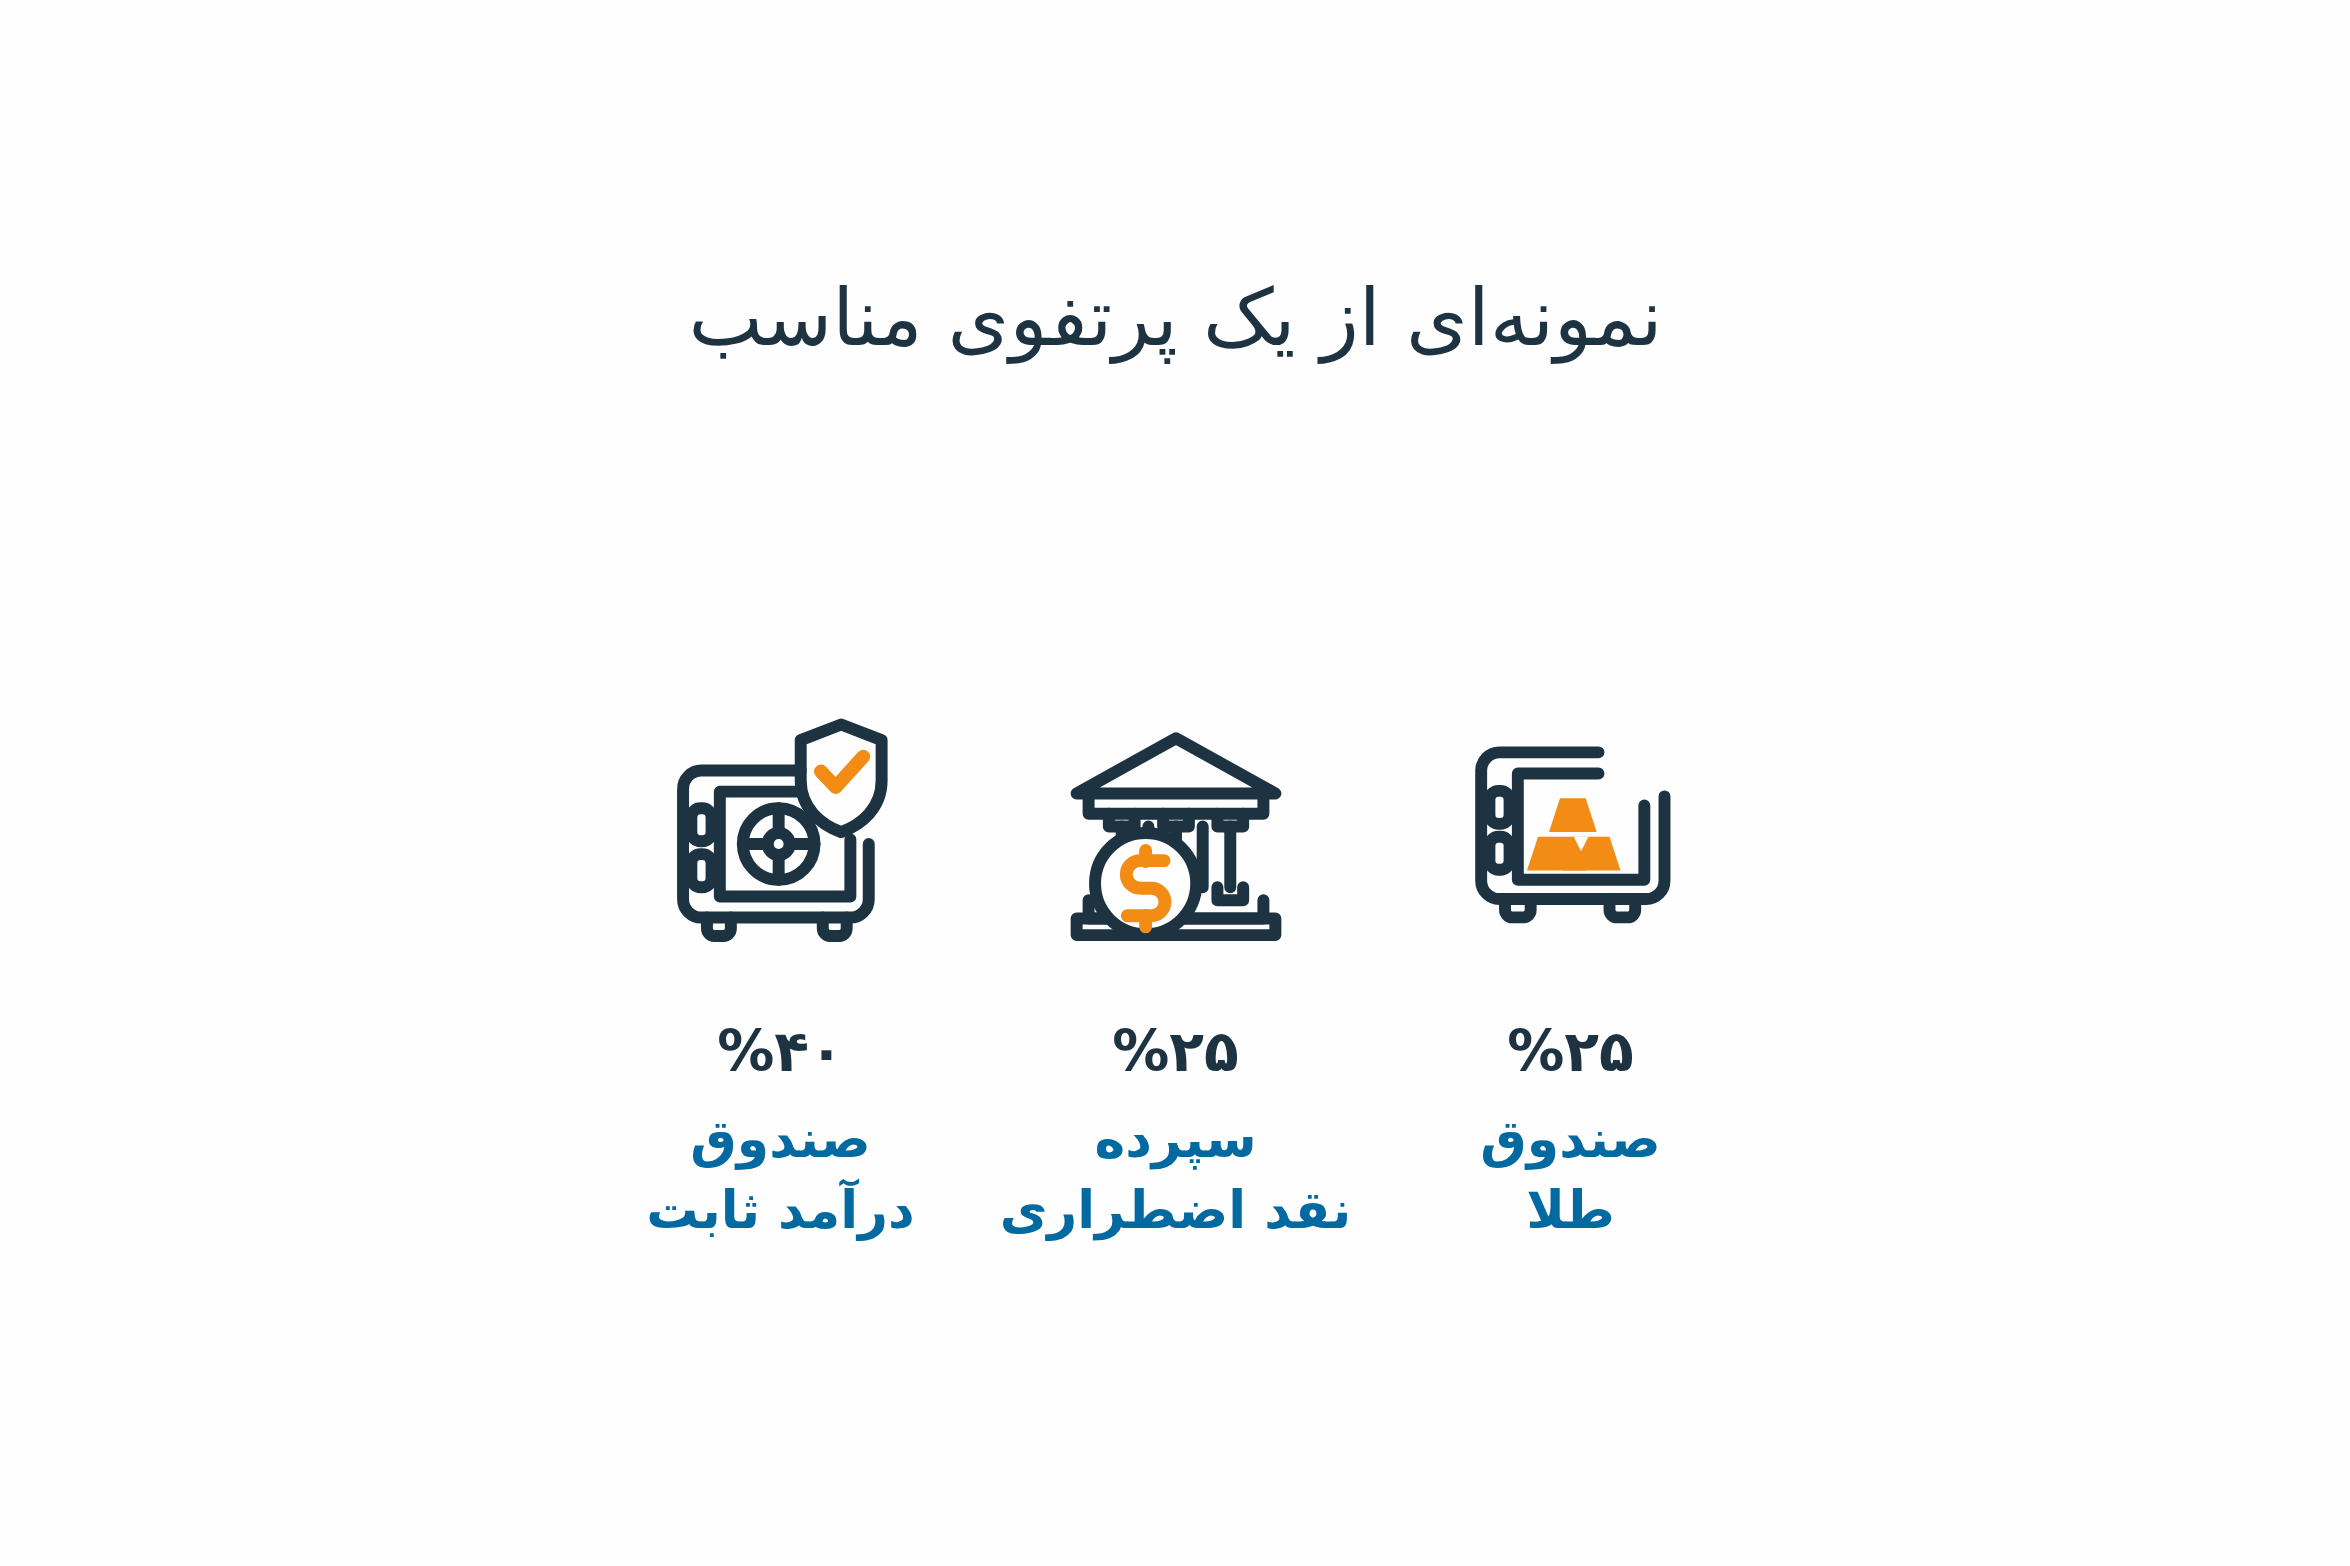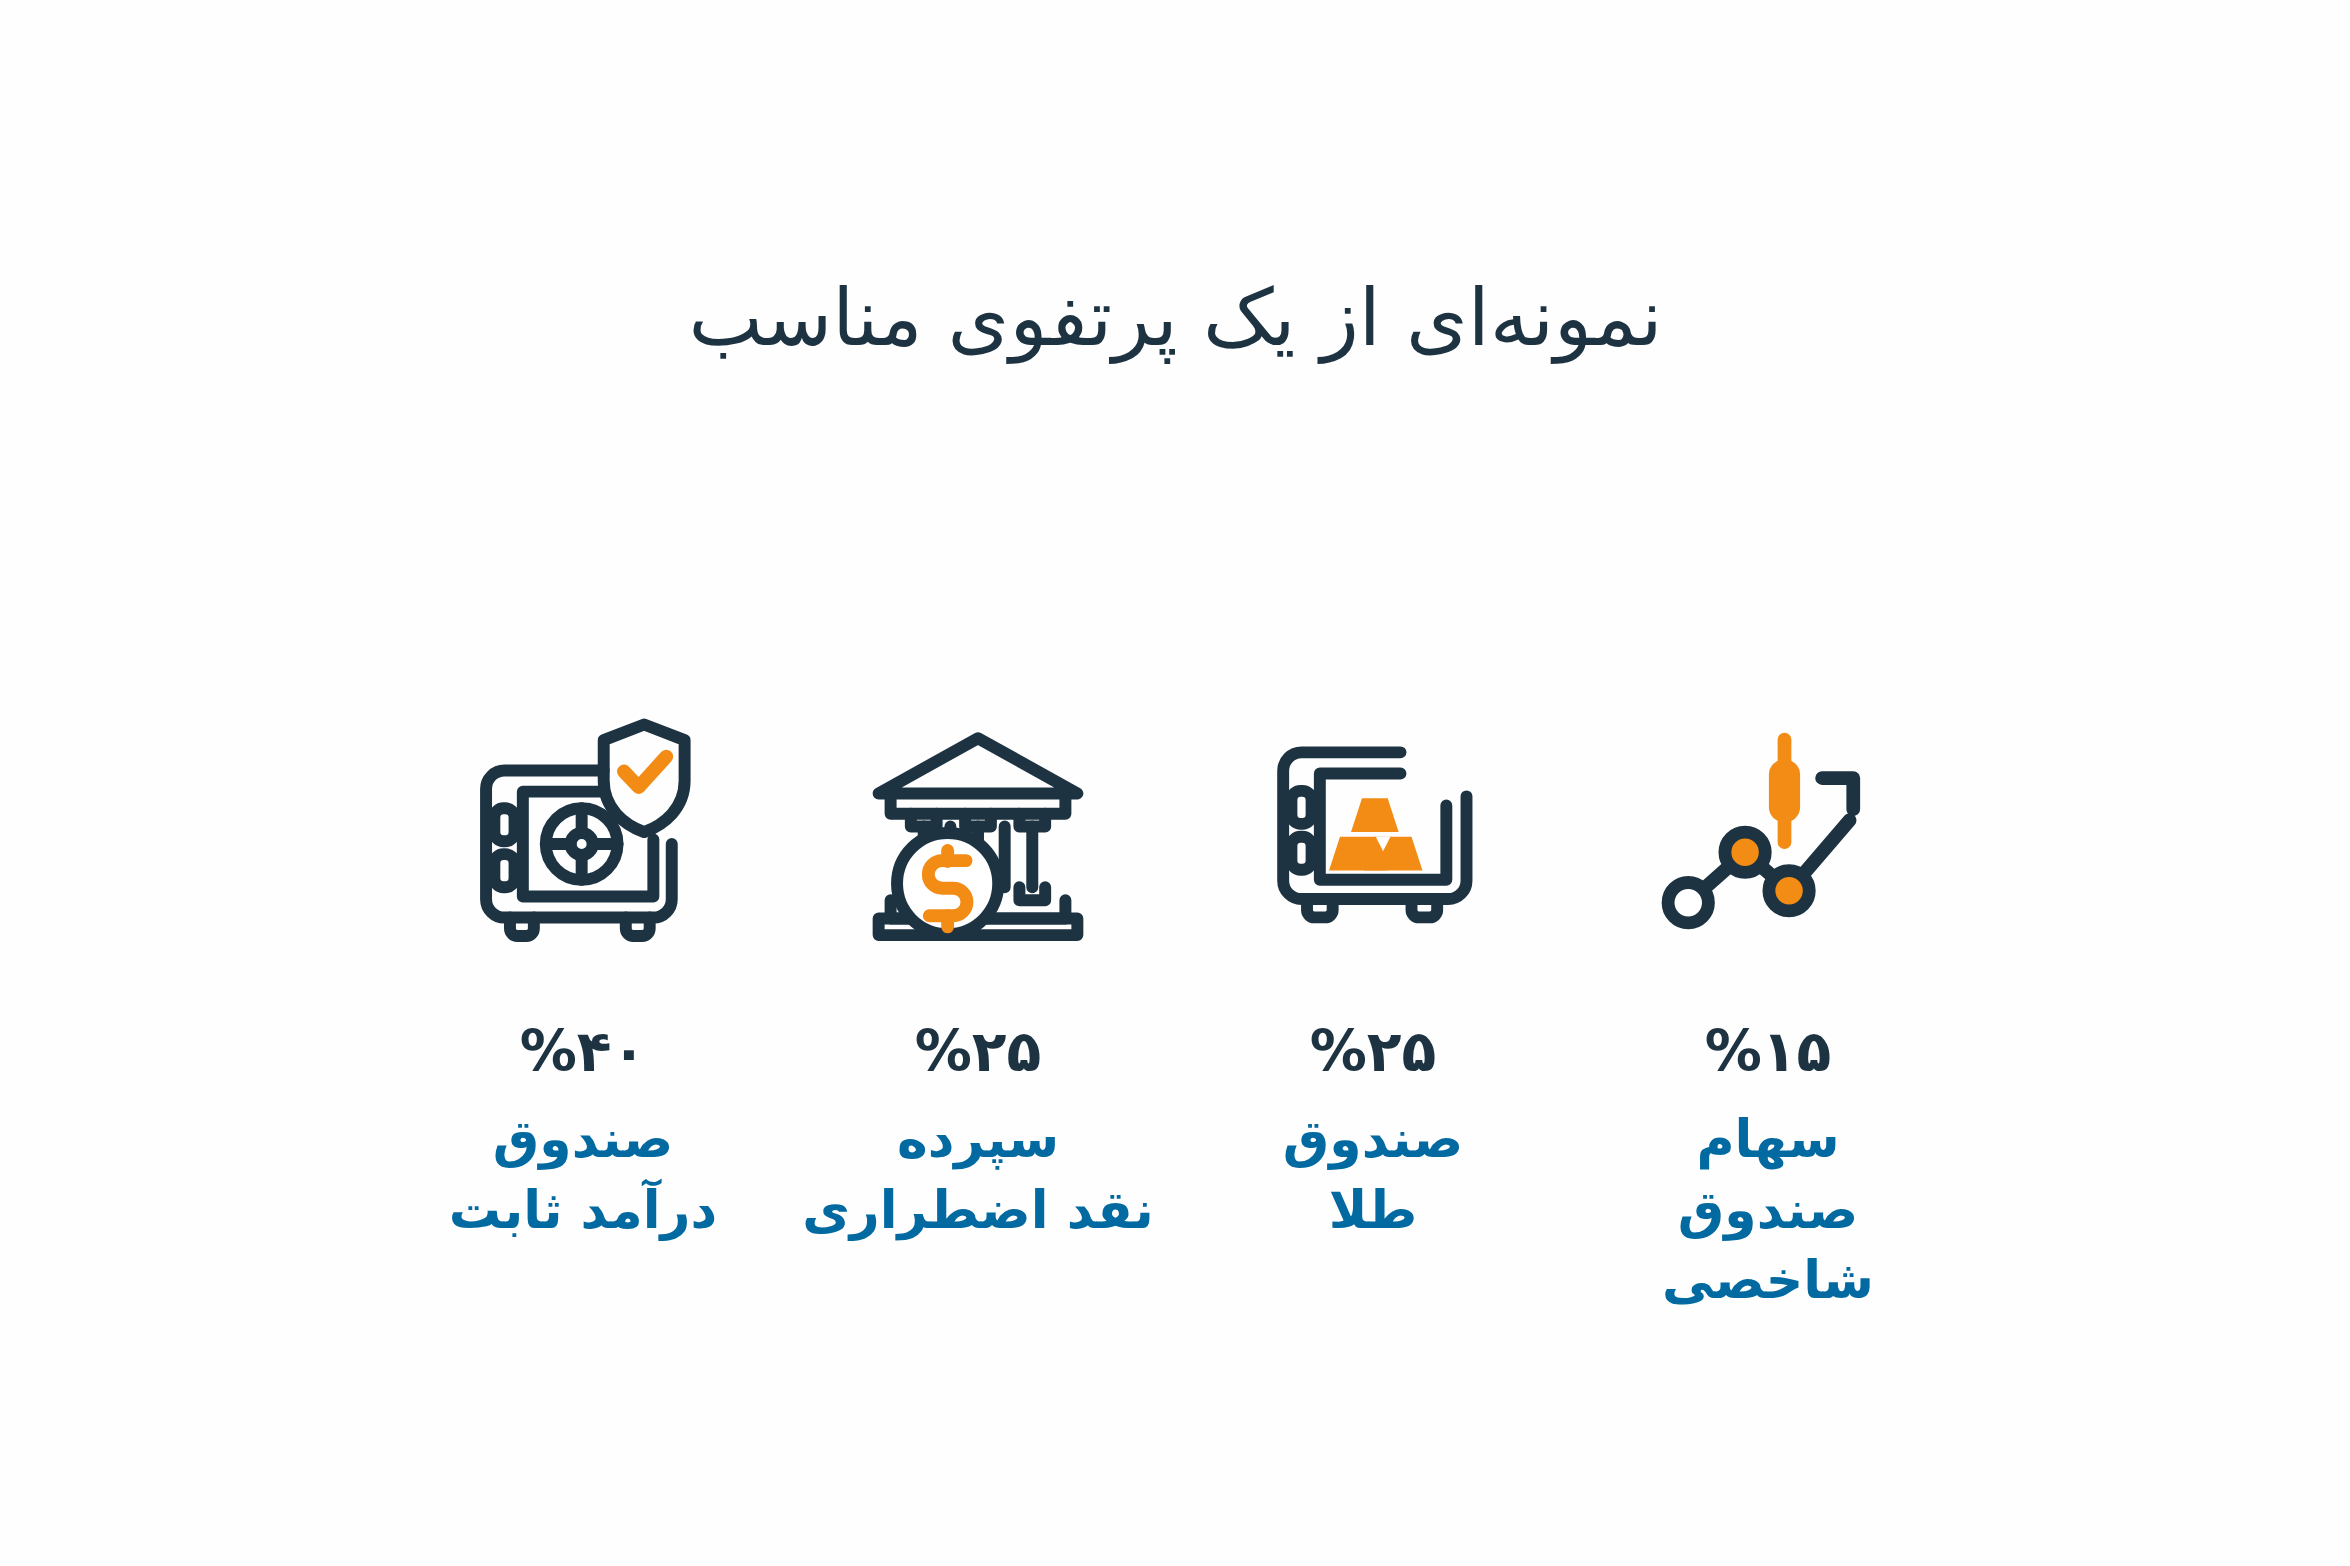--- a/index.html
+++ b/index.html
@@ -160,36 +160,16 @@
           </g>
           <path d="M123 124l8 16 8-16z" fill="#ffffff"></path>
         </svg>
       </div>
       <div class="pct">%۲۵</div>
       <div class="lbl">صندوق
 طلا</div>
     </div>
 
 
-    <div class="item">
-      <div class="icon-wrap">
-        <svg width="230" height="220" viewBox="0 0 250 240" fill="none" aria-hidden="true">
-          <g stroke="#1d3342" stroke-width="15" stroke-linecap="round" stroke-linejoin="round" fill="none">
-            <path d="M38 196l62-55 48 42 66-77"></path>
-            <path d="M184 60h34v34"></path>
-          </g>
-          <g stroke="#f28c15" stroke-width="15" stroke-linecap="round" fill="none">
-            <path d="M143 18v112"></path>
-          </g>
-          <rect x="126" y="40" width="34" height="68" rx="16" fill="#f28c15"></rect>
-          <circle cx="38" cy="196" r="22" fill="#ffffff" stroke="#1d3342" stroke-width="14"></circle>
-          <circle cx="100" cy="141" r="22" fill="#f28c15" stroke="#1d3342" stroke-width="14"></circle>
-          <circle cx="148" cy="183" r="22" fill="#f28c15" stroke="#1d3342" stroke-width="14"></circle>
-        </svg>
-      </div>
-      <div class="pct">%۱۵</div>
-      <div class="lbl">سهام
-صندوق شاخصی</div>
-    </div>
 
   </div>
 </div>
 
 
 </body></html>

